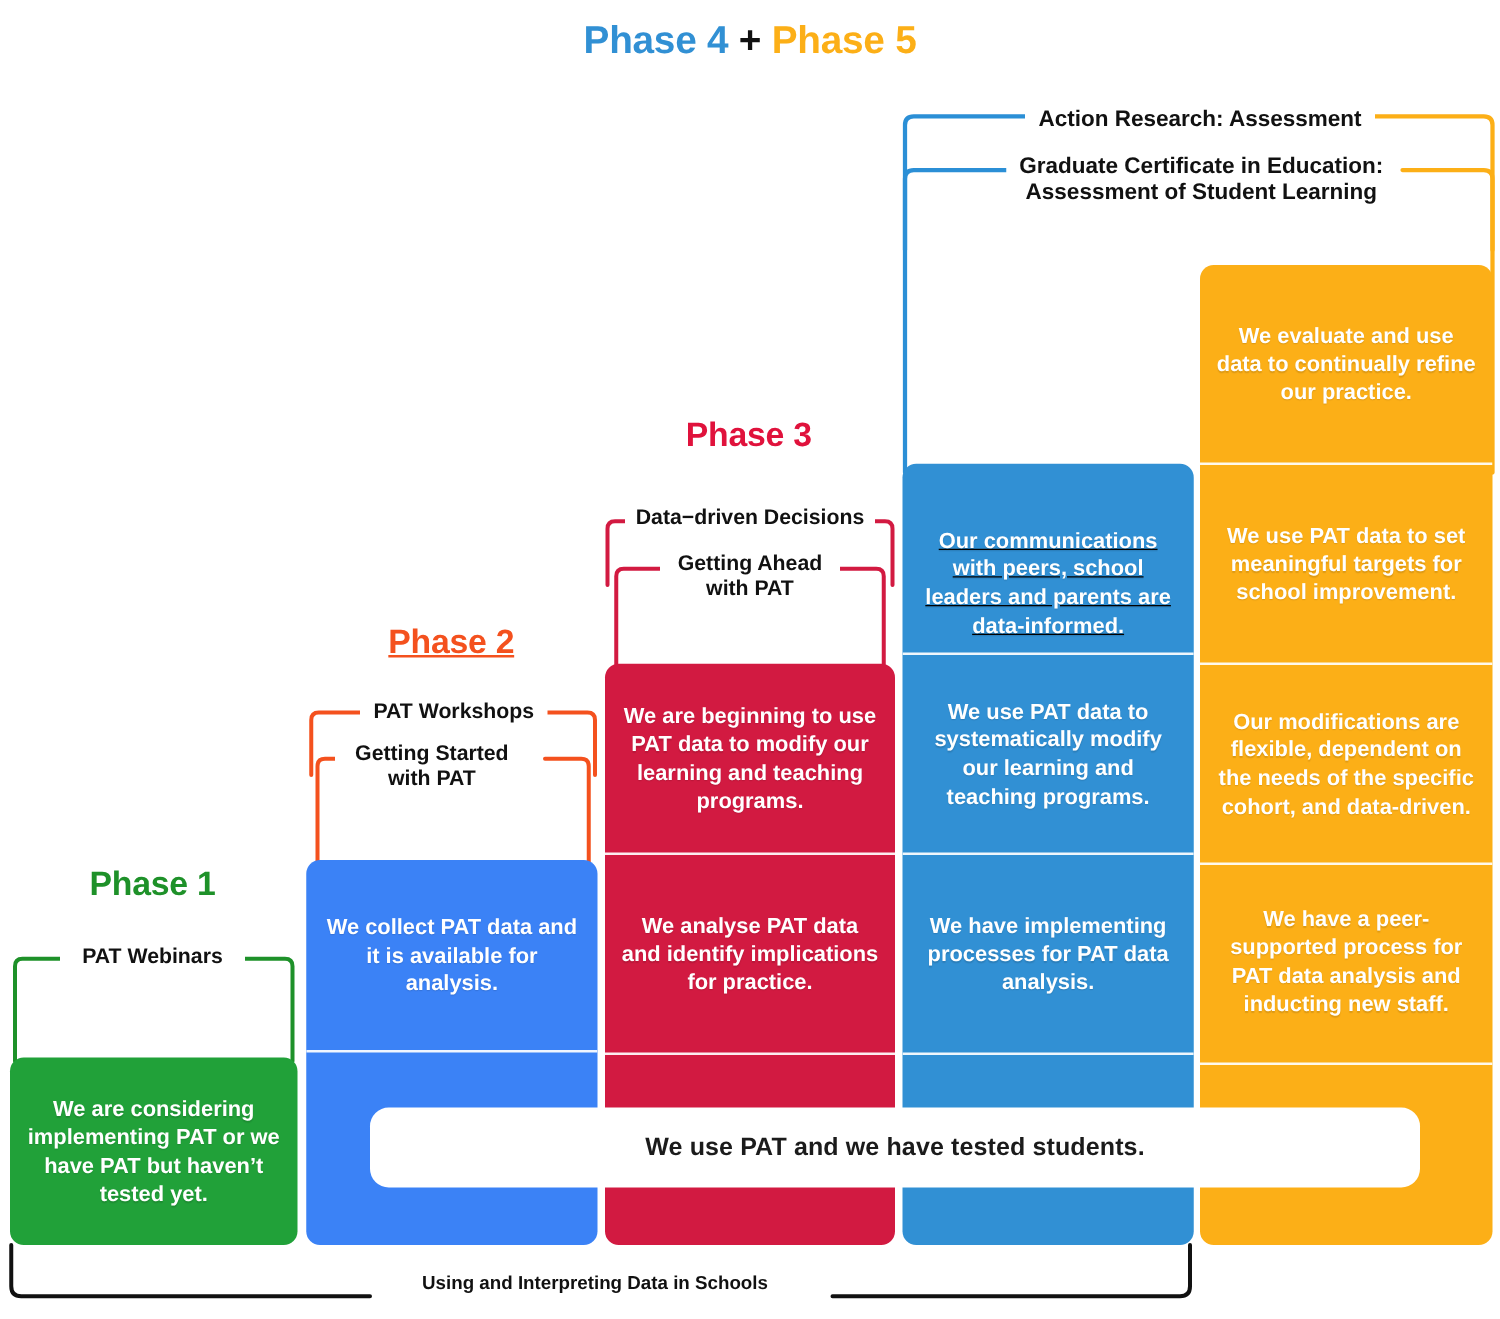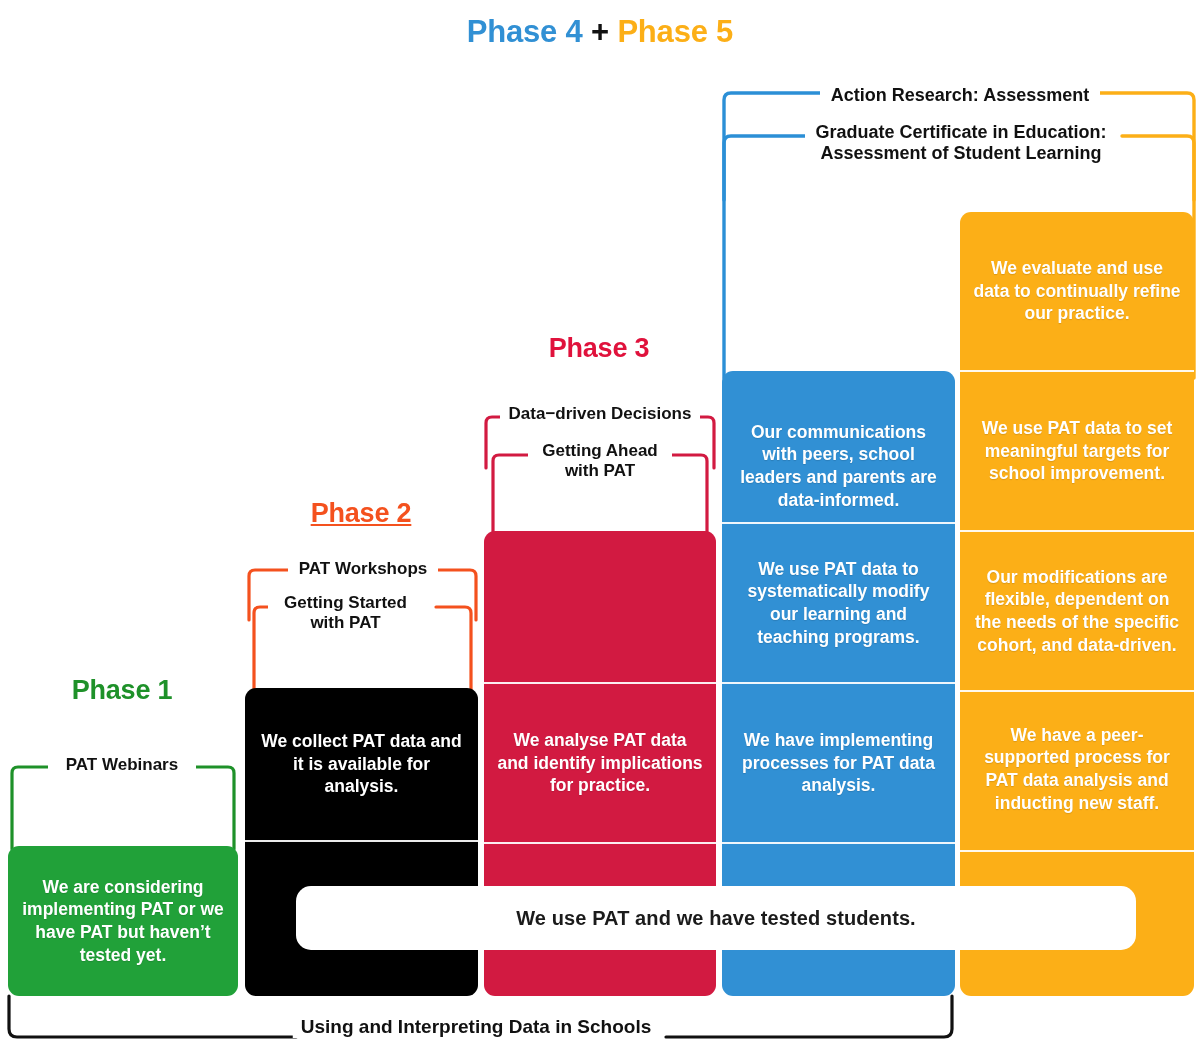--- a/index.html
+++ b/index.html
@@ -87,21 +87,21 @@
     font-weight:bold;
     font-size:20px;
     color:#1b1b1b;
     letter-spacing:.1px;
   }
 
   
   #footer-label{
     position:absolute;
     font-weight:bold;
-    font-size:19px;
+    font-size:15px;
     color:#111111;
     background:#ffffff;
     padding:0 8px;
     white-space:nowrap;
   }
 </style>
 </head>
 <body>
 
 <div id="stage">
@@ -160,21 +160,21 @@
 
   <div class="bracket" style="left:250px;top:597px;">
     <svg width="225" height="95" viewBox="0 0 225 95" fill="none">
       <path d="M4 95 L4 16 Q4 10 10 10 L36 10" stroke="#F4511E" stroke-width="3.2" stroke-linecap="round" fill="none"></path>
       <path d="M186 10 L215 10 Q221 10 221 16 L221 95" stroke="#F4511E" stroke-width="3.2" stroke-linecap="round" fill="none"></path>
     </svg>
   </div>
   <div class="bracket-label" style="left:268px;top:593px;width:155px;">Getting Started
 with PAT</div>
 
-  <div class="phase-title" style="left:122px;top:675px;transform:translateX(-50%);color:#1E9129;">Phase 1</div>
+  <div class="phase-title" style="left:122px;top:692px;transform:translateX(-50%);color:#1E9129;">Phase 1</div>
 
   <div class="bracket" style="left:8px;top:757px;">
     <svg width="230" height="92" viewBox="0 0 230 92" fill="none">
       <path d="M4 92 L4 16 Q4 10 10 10 L46 10" stroke="#1E9129" stroke-width="3.2" stroke-linecap="round" fill="none"></path>
       <path d="M184 10 L220 10 Q226 10 226 16 L226 92" stroke="#1E9129" stroke-width="3.2" stroke-linecap="round" fill="none"></path>
     </svg>
   </div>
   <div class="bracket-label" style="left:48px;top:755px;width:148px;">PAT Webinars</div>
 
   <div class="column" style="left:960px;top:212px;width:234px;height:784px;background:#FCAF17;">
@@ -193,49 +193,52 @@
     <div class="cell" style="top:480px;height:154px;">
       <p>We have a peer-supported process for PAT data analysis and inducting new staff.</p>
     </div>
     <div class="divider" style="top:638px;"></div>
     <div class="cell" style="top:640px;height:144px;">
       <p></p>
     </div>
   </div>
 
   <div class="column" style="left:722px;top:371px;width:233px;height:625px;background:#3190D4;">
-    <div class="cell" style="top:0px;height:190px;">
+    <div class="cell" style="top:0px;height:190px;text-decoration:underline;">
       <p>Our communications with peers, school leaders and parents are data-informed.</p>
     </div>
     <div class="divider" style="top:151px;"></div>
     <div class="cell" style="top:153px;height:158px;">
       <p>We use PAT data to systematically modify our learning and teaching programs.</p>
     </div>
     <div class="divider" style="top:311px;"></div>
     <div class="cell" style="top:313px;height:158px;">
       <p>We have implementing processes for PAT data analysis.</p>
     </div>
     <div class="divider" style="top:471px;"></div>
     <div class="cell" style="top:473px;height:152px;">
       <p></p>
     </div>
   </div>
 
   <div class="column" style="left:484px;top:531px;width:232px;height:465px;background:#D21A41;">
+    <div class="cell" style="top:0px;height:151px;">
+      <p>We are beginning to use PAT data to modify our learning and teaching programs.</p>
+    </div>
     <div class="divider" style="top:151px;"></div>
     <div class="cell" style="top:153px;height:158px;">
       <p>We analyse PAT data and identify implications for practice.</p>
     </div>
     <div class="divider" style="top:311px;"></div>
     <div class="cell" style="top:313px;height:152px;">
       <p></p>
     </div>
   </div>
 
-  <div class="column" style="left:245px;top:688px;width:233px;height:308px;background:#000000;">
+  <div class="column" style="left:245px;top:688px;width:233px;height:308px;background:#3b82f6;">
     <div class="cell" style="top:0px;height:152px;">
       <p>We collect PAT data and it is available for analysis.</p>
     </div>
     <div class="divider" style="top:152px;"></div>
     <div class="cell" style="top:154px;height:154px;">
       <p></p>
     </div>
   </div>
 
   <div class="column" style="left:8px;top:846px;width:230px;height:150px;background:#21A139;">

